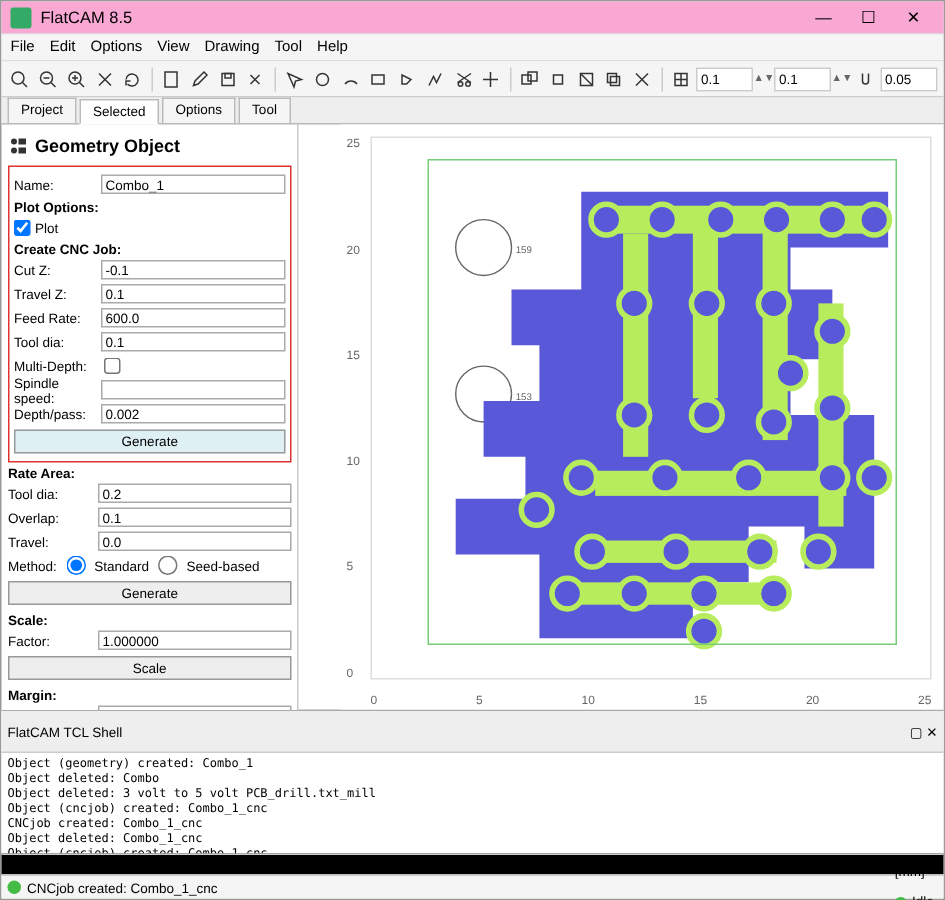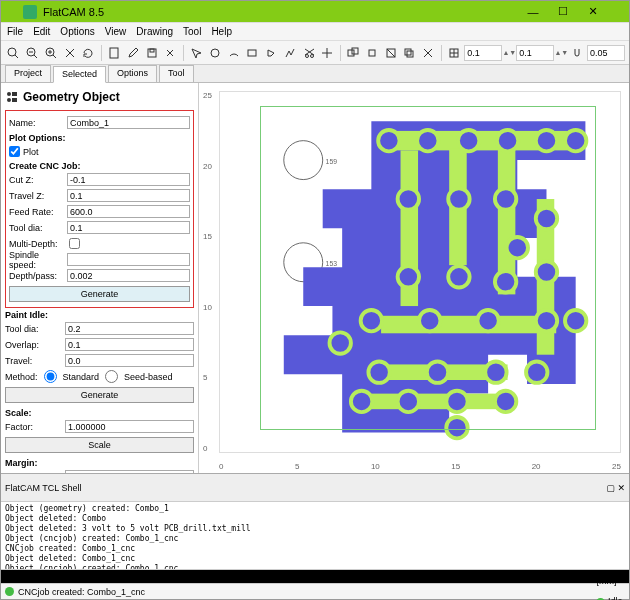--- a/index.html
+++ b/index.html
@@ -1,33 +1,33 @@
 <!DOCTYPE html>
 <html><head>
 <meta charset="utf-8">
 <style>
 * { box-sizing: border-box; margin: 0; padding: 0; font-family: "Segoe UI", Arial, sans-serif; }
 body { background: #fff; font-size: 10px; overflow: hidden; }
 .window { width: 630px; height: 600px; display: flex; flex-direction: column; border: 1px solid #999; }
-.titlebar { height: 22px; background: #84cc16; display: flex; align-items: center; padding: 0 22px; border-bottom: 1px solid #ddd; }
+.titlebar { height: 22px; background: #f9a8d4; display: flex; align-items: center; padding: 0 6px; border-bottom: 1px solid #ddd; }
 .titlebar .icon { width: 14px; height: 14px; background: #3a6; border-radius: 2px; margin-right: 6px; }
 .titlebar .title { flex: 1; font-size: 11px; }
 .winbtns { display: flex; gap: 2px; }
 .winbtn { width: 28px; height: 18px; display: flex; align-items: center; justify-content: center; font-size: 11px; }
 .menubar { height: 18px; background: #f5f5f5; display: flex; align-items: center; gap: 10px; padding: 0 6px; font-size: 10px; border-bottom: 1px solid #ddd; }
 .toolbar { height: 24px; background: #f5f5f5; display: flex; align-items: center; padding: 0 4px; gap: 2px; border-bottom: 1px solid #ccc; }
 .tb { width: 18px; height: 18px; display: flex; align-items: center; justify-content: center; border: 1px solid transparent; }
 .tb svg { stroke: #333; fill: none; }
 .tb-sep { width: 1px; height: 16px; background: #ccc; margin: 0 2px; }
 .tb-input { width: 38px; height: 16px; font-size: 9px; padding: 0 2px; border: 1px solid #ccc; }
 .tb-tri { width: 10px; height: 16px; display: flex; align-items: center; justify-content: center; font-size: 7px; color: #666; }
 .tabbar { height: 18px; background: #eee; display: flex; padding: 0 4px; border-bottom: 1px solid #bbb; font-size: 9px; }
 .tab { padding: 2px 8px; border: 1px solid #bbb; border-bottom: none; background: #f5f5f5; margin-right: 2px; }
 .tab.active { background: #fff; border-bottom: 1px solid #fff; position: relative; top: 1px; }
-.body { flex: 1; display: flex; min-height: 0; }
+.body { flex: 1; display: flex; min-height: 0; gap: 28px; }
 .sidebar { width: 198px; background: #fff; overflow-y: auto; border-right: 1px solid #ccc; padding: 4px; }
 .panel-title { display: flex; align-items: center; gap: 4px; height: 20px; }
 .panel-title svg { width: 14px; height: 14px; }
 .panel-title span { font-weight: bold; font-size: 12px; }
 .redbox { border: 1px solid #d33; padding: 3px; margin-top: 3px; }
 .row { display: flex; align-items: center; height: 15px; margin: 1px 0; }
 .row label { width: 60px; font-size: 9px; }
 .row input[type=text] { flex: 1; height: 13px; font-size: 9px; padding: 0 2px; border: 1px solid #aaa; }
 .row input[type=checkbox] { width: 11px; height: 11px; }
 .section { font-weight: bold; font-size: 9px; margin: 3px 0 1px; }
@@ -269,21 +269,21 @@
         <div class="row">
             <label>Spindle speed:</label>
             <input type="text" value="" style="">
           </div>
         <div class="row">
             <label>Depth/pass:</label>
             <input type="text" value="0.002" style="">
           </div>
         <button class="btn-wide btn-main">Generate</button>
       </div>
-      <div class="subsection">Paint Idle:</div>
+      <div class="subsection">Rate Area:</div>
       <div class="row">
           <label>Tool dia:</label>
           <input type="text" value="0.2" style="">
         </div>
       <div class="row">
           <label>Overlap:</label>
           <input type="text" value="0.1" style="">
         </div>
       <div class="row">
           <label>Travel:</label>

